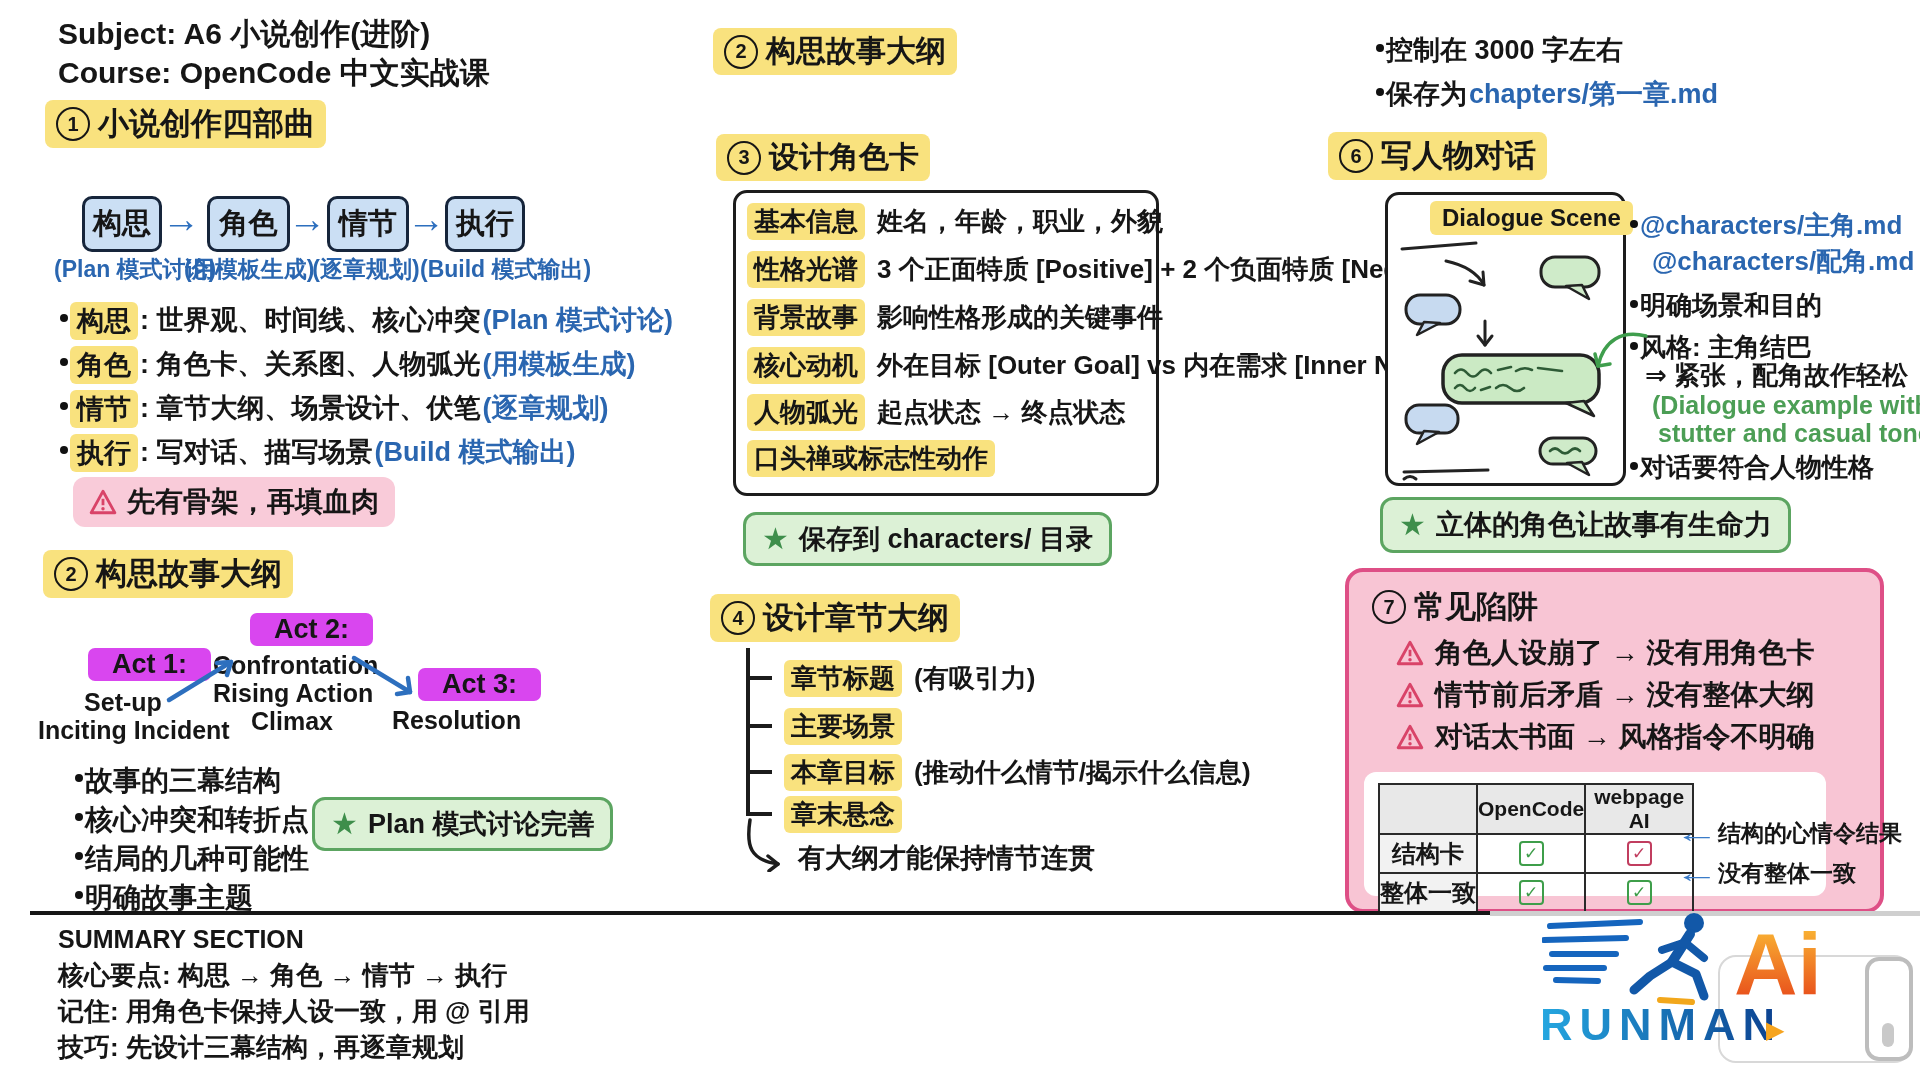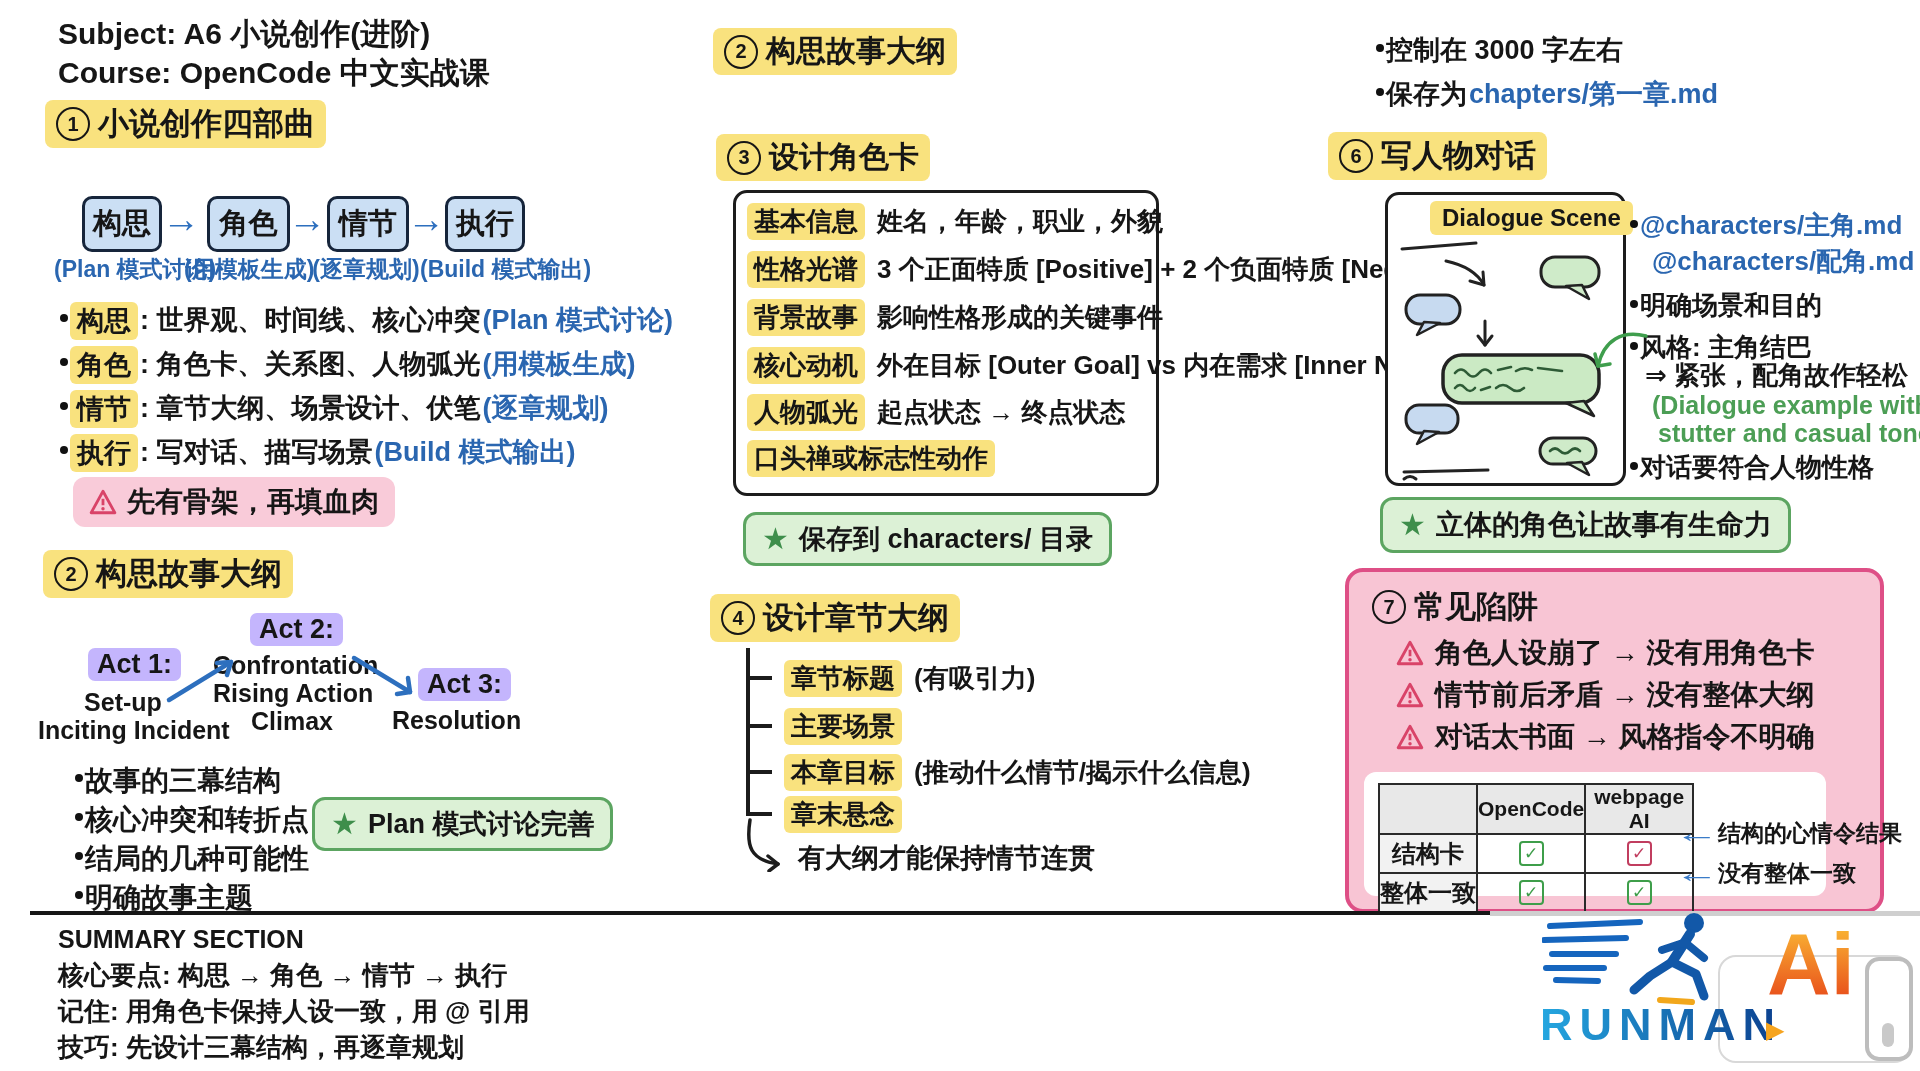--- a/index.html
+++ b/index.html
@@ -13,40 +13,40 @@
   .blue{color:#2A66B0;}
   .green-t{color:#4C9E55;}
   .flowbox{background:#CBDFF4;border:3px solid #16253B;border-radius:10px;display:flex;align-items:center;justify-content:center;font-size:29px;}
   .flowarrow{color:#2D6FBE;font-size:38px;line-height:1;}
   .note{color:#2A66B0;font-size:23px;text-align:center;white-space:nowrap;}
   .bullet{display:flex;align-items:flex-start;gap:2px;font-size:27px;white-space:nowrap;}
   .dot{width:8px;height:8px;border-radius:50%;background:#111;margin-top:12px;flex:0 0 auto;}
   .pinkbox{background:#F9CBD9;border-radius:12px;display:flex;align-items:center;gap:10px;padding:6px 16px;font-size:28px;white-space:nowrap;}
   .greenbox{background:#DCF1D6;border:3px solid #5CA561;border-radius:13px;display:flex;align-items:center;gap:10px;padding:6px 16px;white-space:nowrap;}
   .star{color:#3E8E4B;font-size:30px;line-height:1;}
-  .acttag{background:#c4b5fd;border-radius:7px;padding:1px 9px;font-size:27px;white-space:nowrap;}
+  .acttag{background:#d946ef;border-radius:7px;padding:1px 24px;font-size:27px;white-space:nowrap;}
   .actlines{text-align:center;font-size:25px;line-height:28px;white-space:nowrap;}
   .cardbox{border:3px solid #1c1c1c;border-radius:14px;background:#fff;}
   .cardrow{display:flex;align-items:center;gap:12px;font-size:26px;white-space:nowrap;}
   .treerow{display:flex;align-items:center;gap:12px;font-size:26px;white-space:nowrap;}
   .pinkpanel{background:#F8C5D4;border:4px solid #DE4F86;border-radius:18px;}
   .warnrow{display:flex;align-items:center;gap:11px;font-size:28px;white-space:nowrap;}
   .whitecard{background:#fff;border-radius:12px;}
   table.cmp{border-collapse:collapse;}
   table.cmp th,table.cmp td{border:2.5px solid #2a2a2a;text-align:center;padding:0;}
   table.cmp th{background:#E8E8E8;font-size:21px;height:30px;}
   table.cmp td.lbl{background:#F2F2F2;font-size:24px;}
   table.cmp td{height:37px;}
   .chk{display:inline-flex;align-items:center;justify-content:center;width:21px;height:21px;border-radius:4px;font-size:17px;}
   .chk.g{border:2.5px solid #3E9E4A;color:#3E9E4A;}
   .chk.r{border:2.5px solid #C13D5F;color:#C13D5F;}
   .annot{display:flex;align-items:center;gap:8px;font-size:23px;white-space:nowrap;}
   .annot .arr{color:#3A7BC8;font-size:26px;transform:scaleX(1.7);display:inline-block;}
   .sum{font-size:26px;white-space:nowrap;}
-  .ai-text{font-size:88px;font-weight:700;background:linear-gradient(180deg,#F9B233 10%,#E84E1B 90%);-webkit-background-clip:text;background-clip:text;color:transparent;line-height:1;margin-left:33px;}
+  .ai-text{font-size:88px;font-weight:700;background:linear-gradient(180deg,#F9B233 10%,#E84E1B 90%);-webkit-background-clip:text;background-clip:text;color:transparent;line-height:1;}
   .runman-text{font-size:45px;font-weight:700;letter-spacing:7px;background:linear-gradient(90deg,#25A7E0,#0C3F8E);-webkit-background-clip:text;background-clip:text;color:transparent;line-height:1;}
   .pill{background:#fff;border:2px solid #D8D8D8;border-radius:18px;}
   .pill .bracket{position:absolute;right:-3px;top:0px;width:40px;height:96px;border:4px solid #BDBDBD;border-radius:14px;}
   .pill .homebtn{position:absolute;right:16px;bottom:14px;width:12px;height:24px;border-radius:6px;background:#C9C9C9;}
   svg{display:block;}
 </style>
 </head>
 <body>
 
 <div class="canvas">

